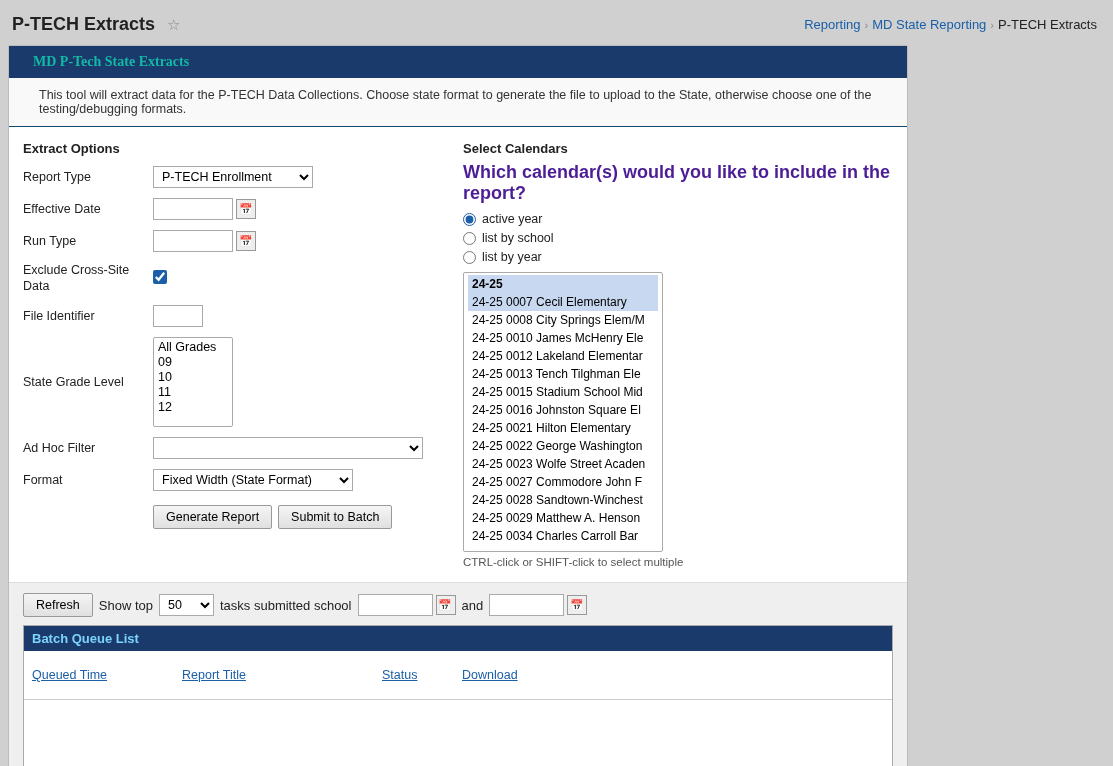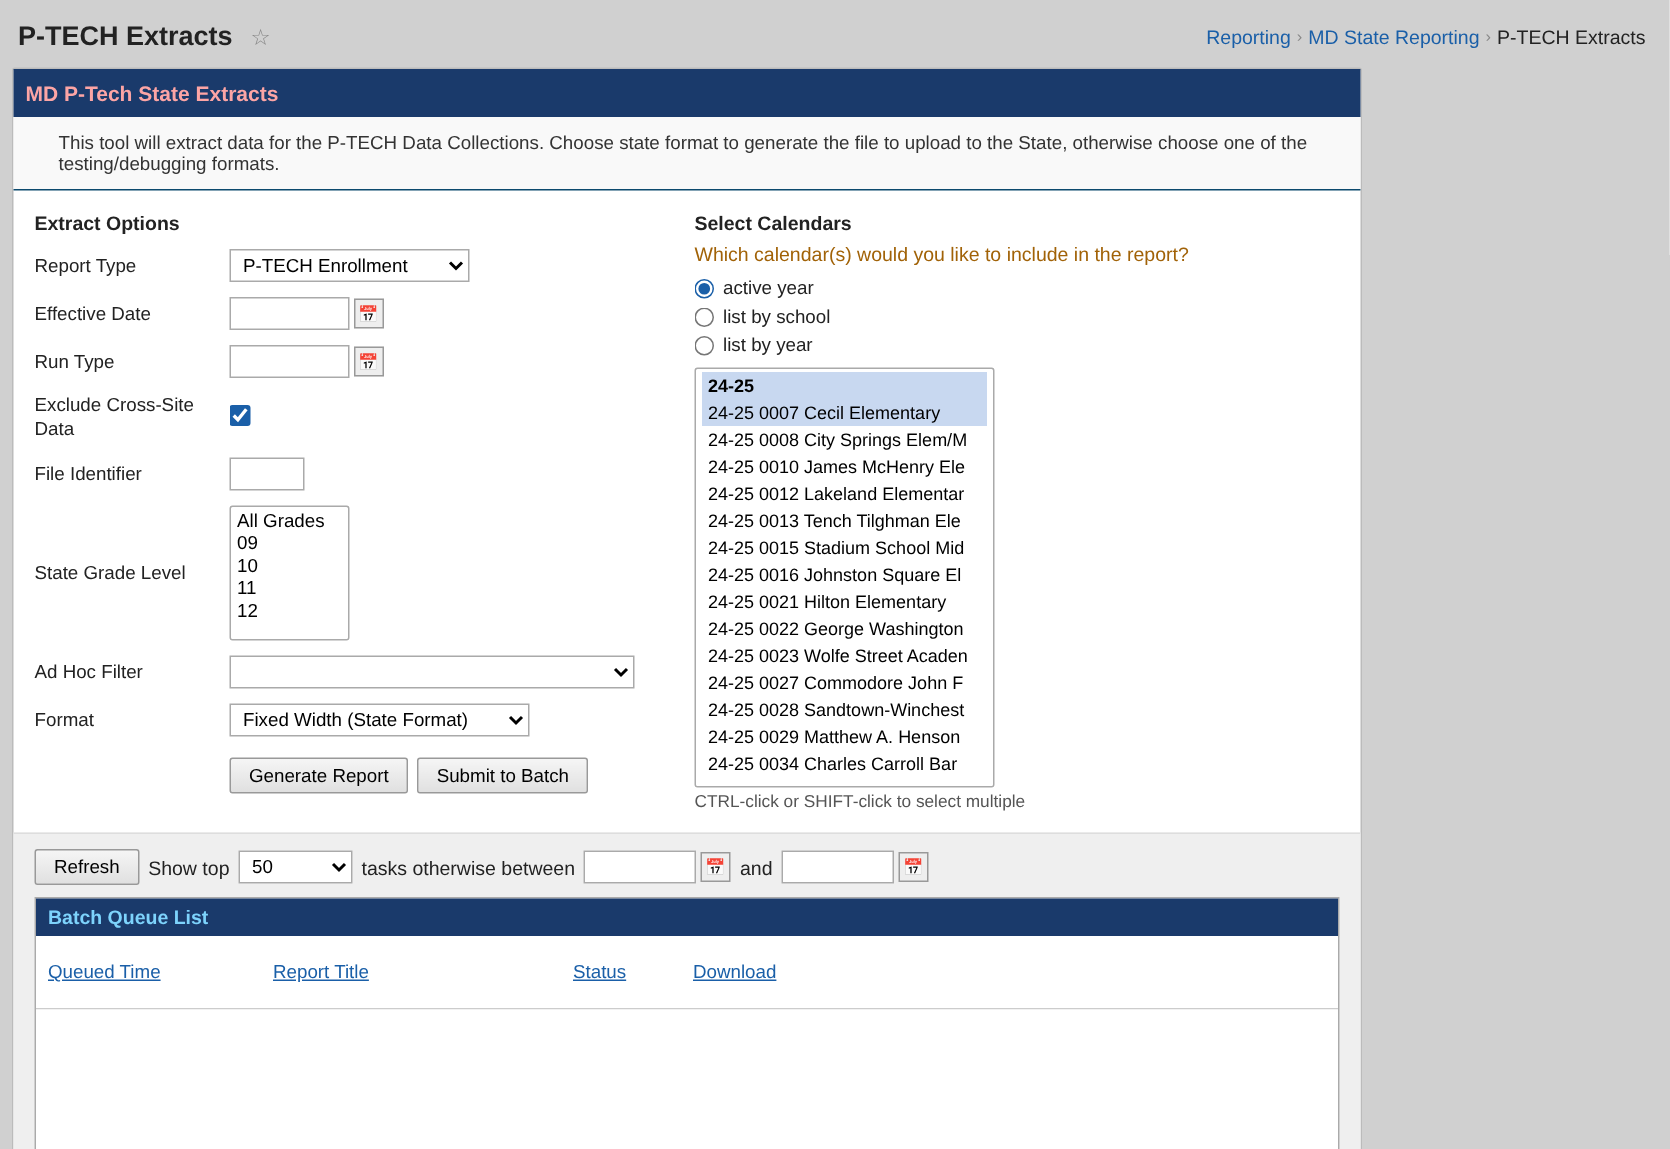--- a/index.html
+++ b/index.html
@@ -10,21 +10,21 @@
     .header-bar { display: flex; justify-content: space-between; align-items: center; padding: 6px 8px 10px 4px; }
     .page-title { font-size: 18px; font-weight: bold; color: #222; }
     .star-icon { color: #888; margin-left: 6px; font-size: 15px; }
     .breadcrumb { font-size: 13px; color: #555; display: flex; align-items: center; gap: 4px; }
     .breadcrumb a { color: #1a5fa8; text-decoration: none; }
     .breadcrumb .sep { color: #888; font-size: 11px; }
     .breadcrumb .current { color: #222; }
 
     .main-panel { background: #fff; border: 1px solid #bbb; border-radius: 2px; padding: 0; max-width: 900px; }
 
-    .section-header { background: #1a3a6b; color: #fca5a5; font-size: 14px; font-weight: bold; padding: 8px 8px; }
+    .section-header { background: #1a3a6b; color: #14b8a6; font-size: 14px; font-weight: bold; padding: 8px 24px; font-family: Liberation Serif, serif; }
 
     .description { padding: 10px 30px; font-size: 12.5px; color: #333; border-bottom: 1px solid #0c4a6e; background: #f9f9f9; }
 
     .form-area { display: flex; padding: 14px; gap: 20px; }
 
     .left-col { flex: 0 0 420px; }
     .right-col { flex: 1; }
 
     .section-label { font-weight: bold; font-size: 13px; margin-bottom: 10px; color: #222; }
 
@@ -46,37 +46,37 @@
 
     .state-grade-list { width: 80px; height: 90px; border: 1px solid #aaa; font-size: 12.5px; }
 
     .adhoc-select { width: 270px; }
     .format-select { width: 200px; }
 
     .buttons-row { display: flex; gap: 6px; margin-top: 14px; margin-left: 130px; }
     .btn { border: 1px solid #999; background: linear-gradient(to bottom, #f5f5f5, #e0e0e0); padding: 4px 12px; font-size: 12.5px; cursor: pointer; border-radius: 2px; }
 
     .calendar-section .cal-title { font-weight: bold; font-size: 13px; margin-bottom: 6px; }
-    .calendar-section .cal-question { font-size: 13px; color: #a16207; margin-bottom: 8px; }
+    .calendar-section .cal-question { font-size: 18px; color: #4c1d95; margin-bottom: 8px; font-weight: bold; }
 
     .radio-group { margin-bottom: 8px; display: flex; flex-direction: column; gap: 5px; }
     .radio-row { display: flex; align-items: center; gap: 6px; font-size: 12.5px; }
     .radio-row input[type="radio"] { accent-color: #1a5fa8; }
 
     .calendar-dropdown-wrapper { position: relative; }
     .calendar-select { width: 200px; height: 280px; border: 1px solid #aaa; font-size: 12px; }
     .calendar-select option { padding: 2px 4px; }
     .calendar-select option:first-child { background: #c8d8f0; }
 
     .ctrl-hint { font-size: 11.5px; color: #555; margin-top: 4px; }
 
     .bottom-section { padding: 10px 14px; border-top: 1px solid #ddd; background: #efefef; }
     .batch-controls { display: flex; align-items: center; gap: 6px; margin-bottom: 8px; flex-wrap: wrap; }
     .batch-controls input[type="text"] { width: 80px; }
-    .show-top-select { width: 76px; }
+    .show-top-select { width: 55px; }
 
     .batch-queue { border: 1px solid #aaa; background: #fff; }
     .batch-queue-header { background: #1a3a6b; color: #7dd3fc; font-size: 13px; font-weight: bold; padding: 5px 8px; }
     .batch-queue-cols { display: flex; border-bottom: 1px solid #ccc; padding: 17px 8px; gap: 0; }
     .batch-col { font-size: 12.5px; color: #1a5fa8; text-decoration: underline; cursor: pointer; }
     .batch-col-queued { width: 150px; }
     .batch-col-title { width: 200px; }
     .batch-col-status { width: 80px; }
     .batch-col-download { width: 100px; }
     .batch-queue-body { height: 100px; background: #fff; }
@@ -237,21 +237,21 @@
     <div class="bottom-section">
       <div class="batch-controls">
         <button class="btn">Refresh</button>
         <span>Show top</span>
         <select class="show-top-select">
           <option>10</option>
           <option>25</option>
           <option selected="">50</option>
           <option>100</option>
         </select>
-        <span>tasks otherwise between</span>
+        <span>tasks submitted school</span>
         <div class="date-wrapper">
           <input type="text" style="width: 75px;">
           <div class="cal-btn">📅</div>
         </div>
         <span>and</span>
         <div class="date-wrapper">
           <input type="text" style="width: 75px;">
           <div class="cal-btn">📅</div>
         </div>
       </div>

